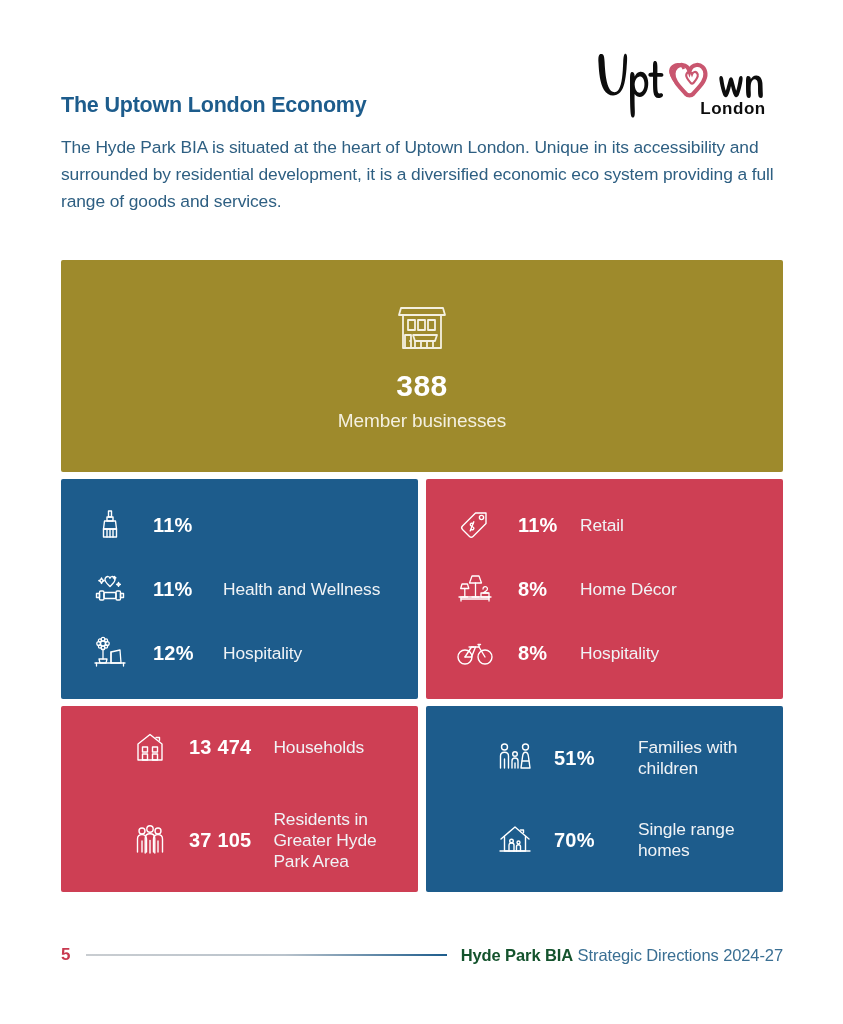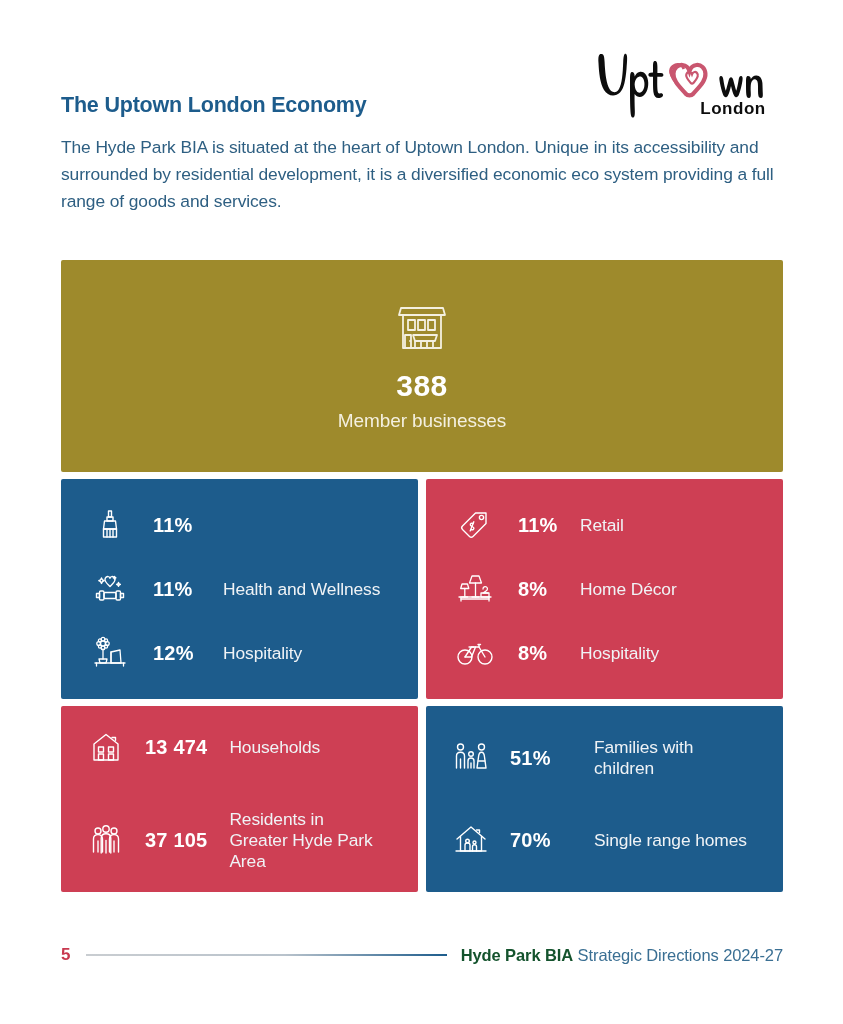--- a/index.html
+++ b/index.html
@@ -127,21 +127,21 @@
   .row-bot .col  { height: 186px; }
 
   .stat-list {
     height: 100%;
     display: flex;
     flex-direction: column;
     justify-content: center;
     padding: 0 32px 0 28px;
   }
   .row-mid .stat-list { gap: 22px; }
-  .row-bot .stat-list { gap: 40px; padding-left: 24px; }
+  .row-bot .stat-list { gap: 40px; padding-left: 24px; margin-left: 44px; }
 
   .stat {
     display: flex;
     align-items: center;
     gap: 0;
   }
 
   .stat-icon {
     width: 42px;
     height: 42px;

